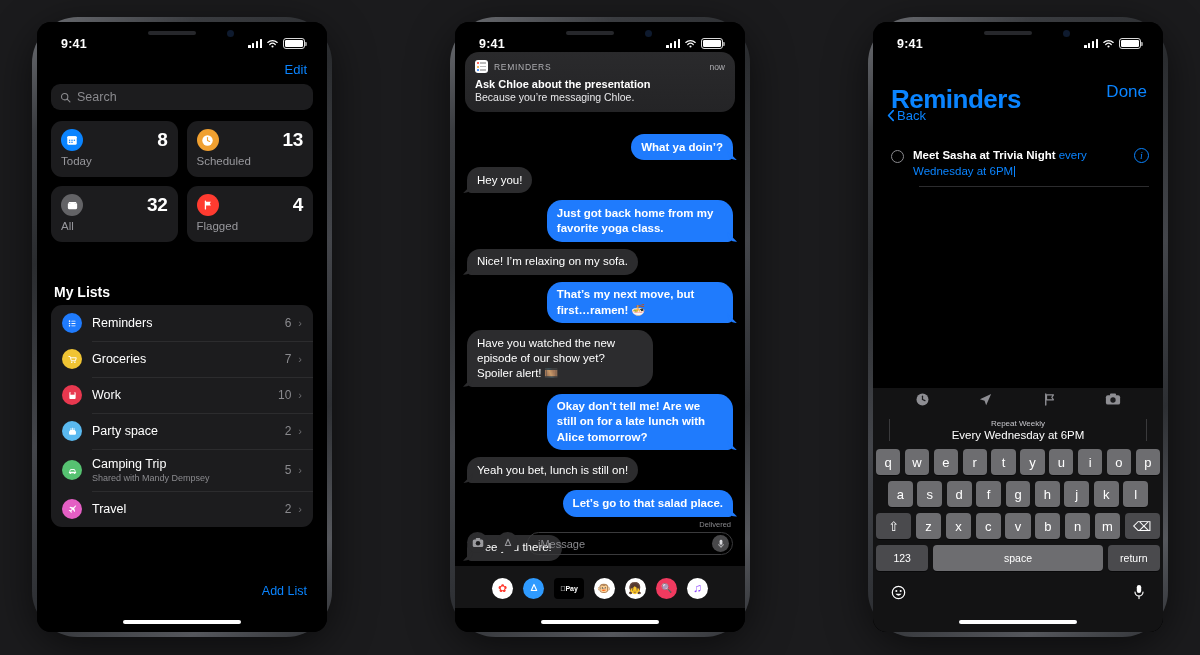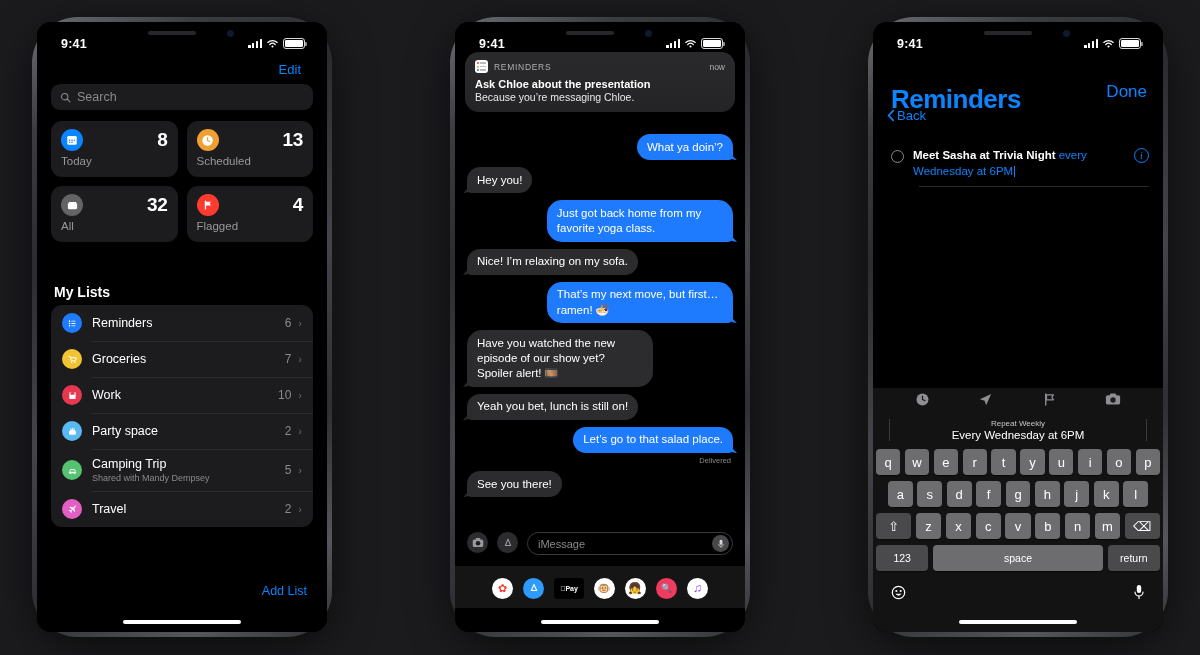--- a/index.html
+++ b/index.html
@@ -68,21 +68,21 @@
   .batt span{display:block;width:100%;height:100%;background:#fff;border-radius:1.2px;}
 
   .home-ind {
     position: absolute; bottom: 8px; left: 50%; transform: translateX(-50%);
     width: 118px; height: 4.5px; border-radius: 3px; background: #fff; z-index: 35;
   }
 
   
   .p1 { position:absolute; inset:0; background:#000; color:#fff; }
   .p1-edit {
-    position:absolute; top:40px; right:26px; color:#0a84ff; font-size:13px;
+    position:absolute; top:40px; right:20px; color:#0a84ff; font-size:13px;
   }
   .search {
     position:absolute; top:62px; left:14px; right:14px; height:26px;
     background:#1c1c1e; border-radius:9px; display:flex; align-items:center;
     padding: 0 9px; gap: 6px;
   }
   .search .sp { font-size:12.5px; color:#8a8a8e; }
   .mag { width:11px; height:11px; flex:none; }
 
   .cards { position:absolute; top:99px; left:14px; right:14px;
@@ -134,21 +134,21 @@
   .banner .t2 { font-size:10.5px; color:#e8e8ea; margin-top:1px; }
 
   .thread { position:absolute; top:112px; left:0; right:0; bottom:118px; padding:0 12px; }
   .msg { display:flex; margin-bottom:7px; }
   .msg.out { justify-content:flex-end; }
   .bub {
     max-width:70%; border-radius:15px; padding:5.5px 10px; font-size:11.5px;
     line-height:1.32; position:relative; color:#fff;
   }
   .bub.in  { background:#2c2c2e; border-bottom-left-radius:5px; }
-  .bub.out { background:#1f7bfd; border-bottom-right-radius:5px; }
+  .bub.out { background:#1f7bfd; border-bottom-right-radius:5px;font-weight:bold; }
   .bub.in::after{content:"";position:absolute;left:-4px;bottom:0;width:10px;height:10px;
     background:#2c2c2e;border-bottom-right-radius:9px;clip-path:polygon(100% 0,100% 100%,0 100%);}
   .bub.out::after{content:"";position:absolute;right:-4px;bottom:0;width:10px;height:10px;
     background:#1f7bfd;border-bottom-left-radius:9px;clip-path:polygon(0 0,100% 100%,0 100%);}
   .delivered{ text-align:right; font-size:7.5px; color:#8a8a8e; margin:-4px 2px 6px 0; }
 
   .inputbar {
     position:absolute; left:0; right:0; bottom:68px; height:32px;
     display:flex; align-items:flex-start; gap:9px; padding:0 12px;
   }
@@ -479,20 +479,23 @@
             </div>
           <div class="msg">
               <div class="bub in">Nice! I’m relaxing on my sofa.</div>
             </div>
           <div class="msg out">
               <div class="bub out">That’s my next move, but first…ramen! 🍜</div>
             </div>
           <div class="msg">
               <div class="bub in">Have you watched the new episode of our show yet? Spoiler alert! 🎞️</div>
             </div>
+          <div class="msg out">
+              <div class="bub out">Okay don’t tell me! Are we still on for a late lunch with Alice tomorrow?</div>
+            </div>
           <div class="msg">
               <div class="bub in">Yeah you bet, lunch is still on!</div>
             </div>
           <div class="msg out">
               <div class="bub out">Let’s go to that salad place.</div>
             </div>
           <div class="delivered">Delivered</div>
           <div class="msg">
               <div class="bub in">See you there!</div>
             </div>

